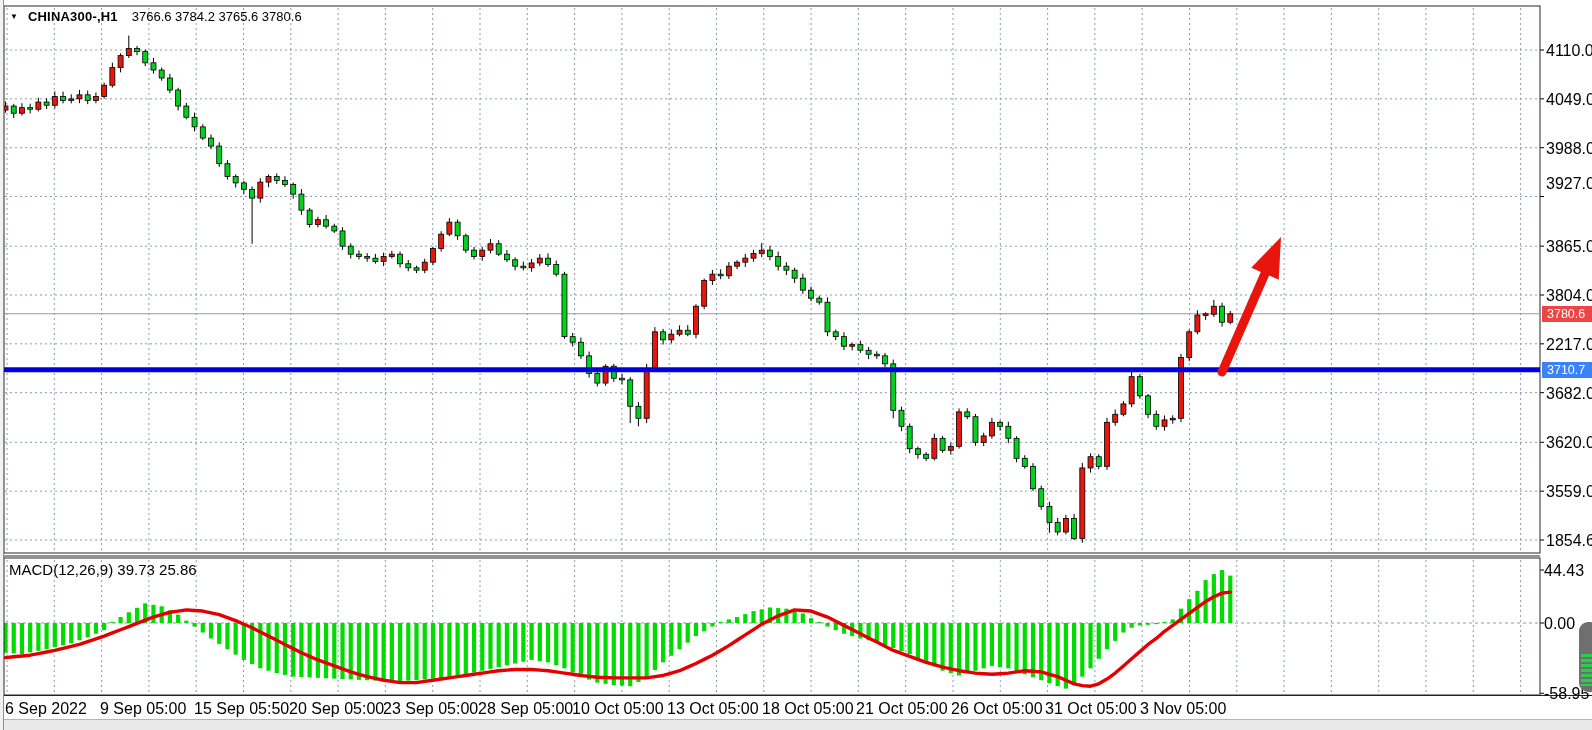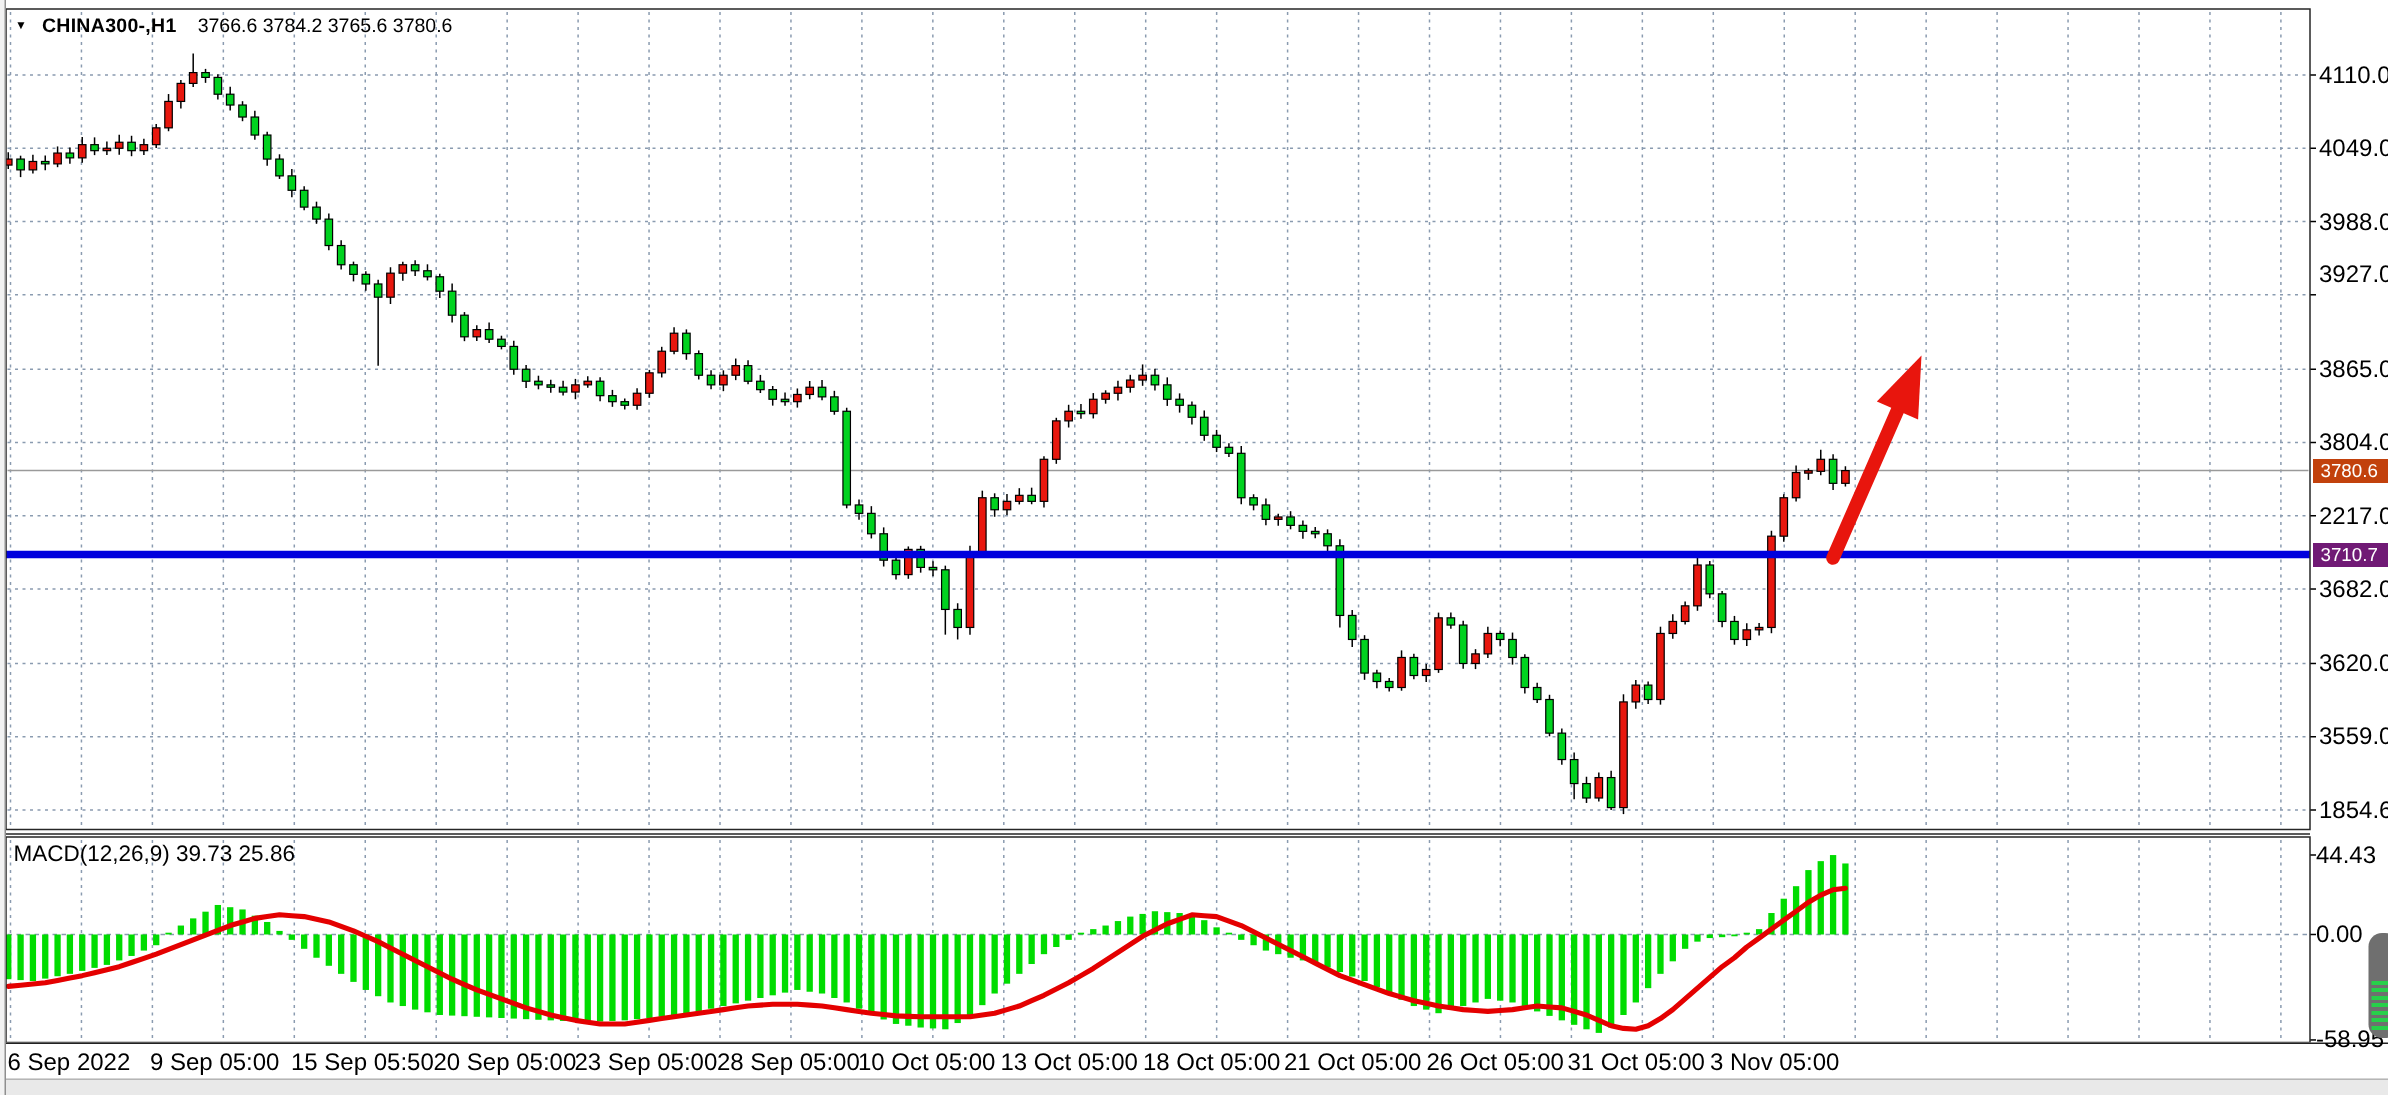--- a/index.html
+++ b/index.html
@@ -621,22 +621,22 @@
   <div class="leftedge abs"></div>
 
   <div class="abs hdr">
     <span class="tri">▼</span>
     <span class="sym">CHINA300-,H1</span>
     <span class="ohlc">3766.6 3784.2 3765.6 3780.6</span>
   </div>
 
   <div class="abs macd-lbl">MACD(12,26,9) 39.73 25.86</div>
 
-  <div class="badge" id="badge-current" style="top: 305.735px; background: #c2410c;">3780.6</div>
-  <div class="badge" id="badge-level" style="top: 361.701px; background: #701a75;">3710.7</div>
+  <div class="badge" id="badge-current" style="top: 305.735px; background: #ef4444;">3780.6</div>
+  <div class="badge" id="badge-level" style="top: 361.701px; background: #3b82f6;">3710.7</div>
 
   <div id="price-ticks">
       <div class="ticklbl" style="left: 1546px; top: 42px;">4110.0</div>
       <div class="ticklbl" style="left: 1546px; top: 90.8399px;">4049.0</div>
       <div class="ticklbl" style="left: 1546px; top: 139.68px;">3988.0</div>
       <div class="ticklbl" style="left: 1546px; top: 175px;">3927.0</div>
       <div class="ticklbl" style="left: 1546px; top: 238.16px;">3865.0</div>
       <div class="ticklbl" style="left: 1546px; top: 287px;">3804.0</div>
       <div class="ticklbl" style="left: 1546px; top: 335.84px;">2217.0</div>
       <div class="ticklbl" style="left: 1546px; top: 384.68px;">3682.0</div>

